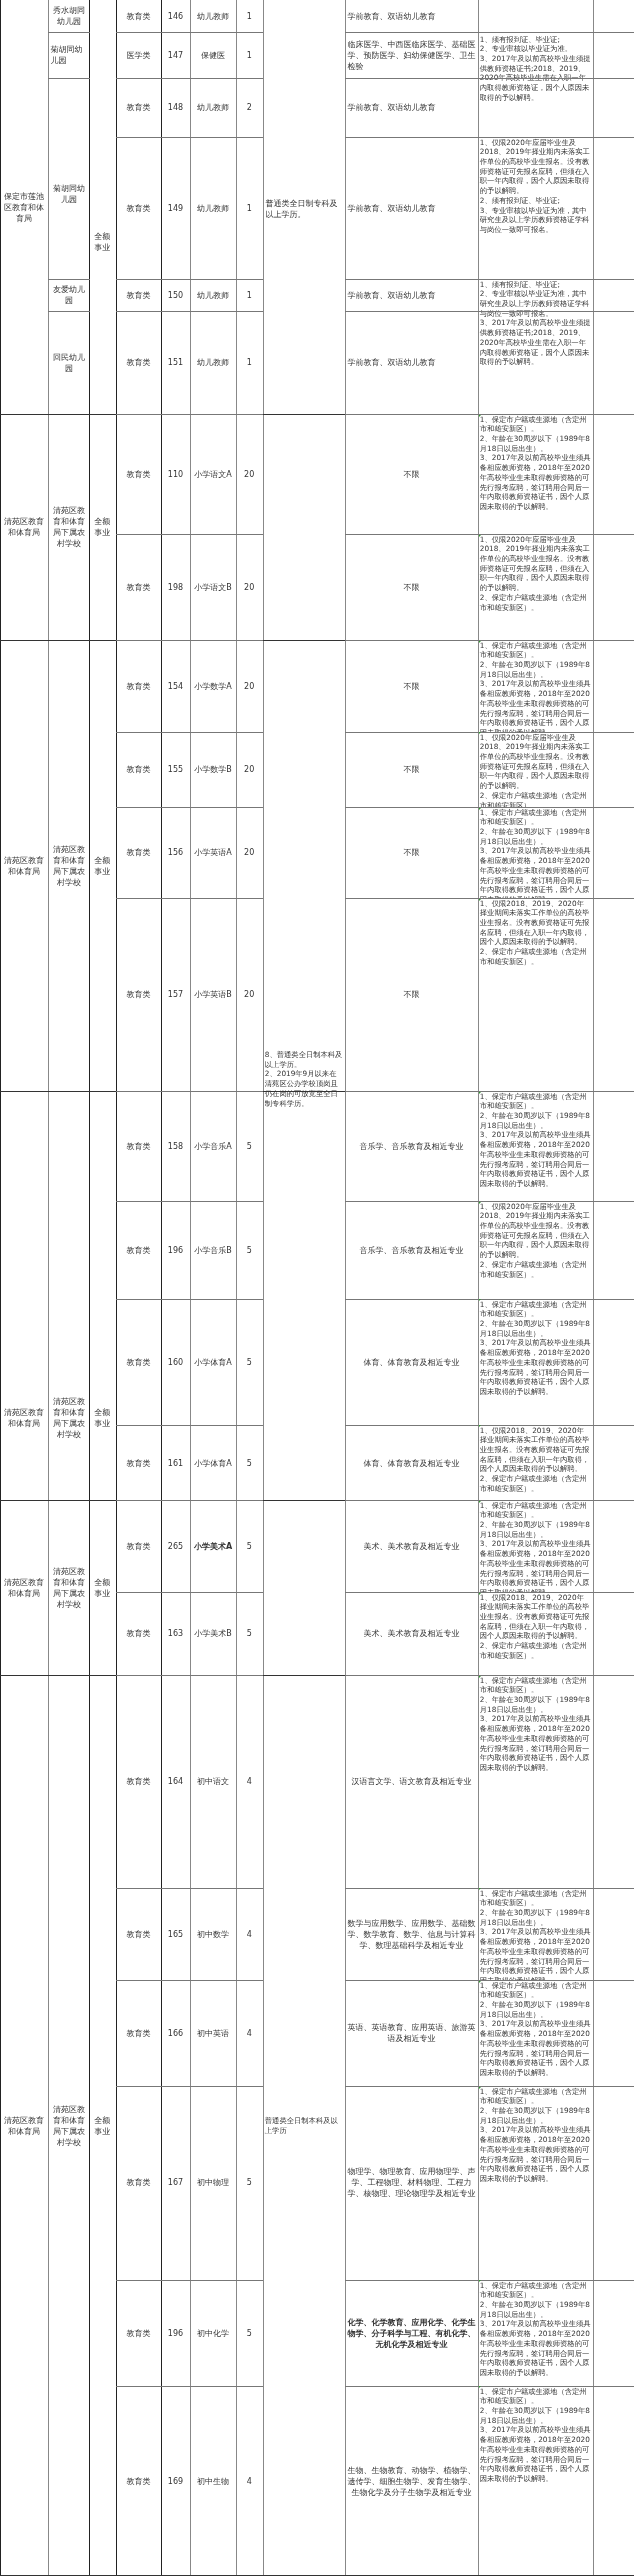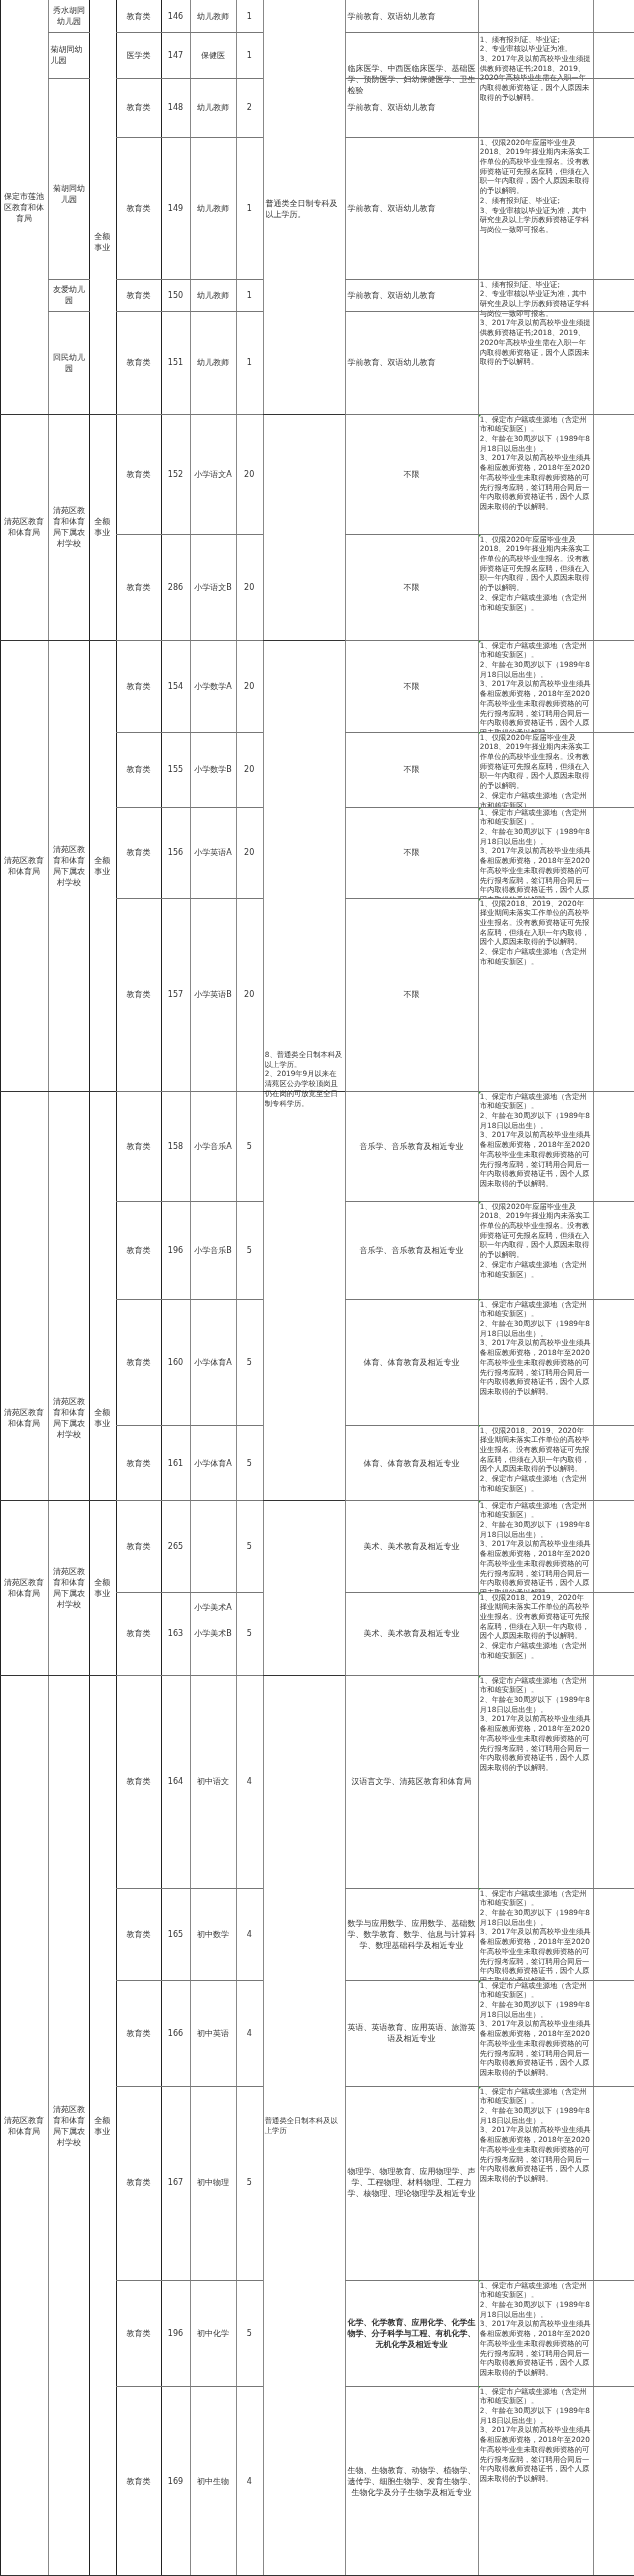--- a/index.html
+++ b/index.html
@@ -71,21 +71,21 @@
     <div class="cell " style="left: 161px; top: 0px; width: 29px; height: 32px;">146</div>
     <div class="cell " style="left: 190px; top: 0px; width: 46px; height: 32px;">幼儿教师</div>
     <div class="cell " style="left: 236px; top: 0px; width: 26.4px; height: 32px;">1</div>
     <div class="cell left" style="left: 345px; top: 0px; width: 133px; height: 32px;">学前教育、双语幼儿教育</div>
     <div class="cell " style="left: 593px; top: 0px; width: 42px; height: 32px;"></div>
     <div></div>
     <div class="cell " style="left: 116px; top: 32px; width: 45px; height: 46px;">医学类</div>
     <div class="cell " style="left: 161px; top: 32px; width: 29px; height: 46px;">147</div>
     <div class="cell " style="left: 190px; top: 32px; width: 46px; height: 46px;">保健医</div>
     <div class="cell " style="left: 236px; top: 32px; width: 26.4px; height: 46px;">1</div>
-    <div class="cell left" style="left: 345px; top: 32px; width: 133px; height: 46px; margin-top: 24px;">临床医学、中西医临床医学、基础医学、预防医学、妇幼保健医学、卫生检验</div>
+    <div class="cell left" style="left: 345px; top: 32px; width: 133px; height: 46px;">临床医学、中西医临床医学、基础医学、预防医学、妇幼保健医学、卫生检验</div>
     <div class="cell " style="left: 593px; top: 32px; width: 42px; height: 46px;"></div>
     <div></div>
     <div class="cell " style="left: 116px; top: 78px; width: 45px; height: 59px;">教育类</div>
     <div class="cell " style="left: 161px; top: 78px; width: 29px; height: 59px;">148</div>
     <div class="cell " style="left: 190px; top: 78px; width: 46px; height: 59px;">幼儿教师</div>
     <div class="cell " style="left: 236px; top: 78px; width: 26.4px; height: 59px;">2</div>
     <div class="cell left" style="left: 345px; top: 78px; width: 133px; height: 59px;">学前教育、双语幼儿教育</div>
     <div class="cell " style="left: 593px; top: 78px; width: 42px; height: 59px;"></div>
     <div></div>
     <div class="cell " style="left: 116px; top: 137px; width: 45px; height: 142px;">教育类</div>
@@ -103,31 +103,31 @@
     <div class="cell " style="left: 593px; top: 279px; width: 42px; height: 32px;"></div>
     <div></div>
     <div class="cell " style="left: 116px; top: 311px; width: 45px; height: 103px;">教育类</div>
     <div class="cell " style="left: 161px; top: 311px; width: 29px; height: 103px;">151</div>
     <div class="cell " style="left: 190px; top: 311px; width: 46px; height: 103px;">幼儿教师</div>
     <div class="cell " style="left: 236px; top: 311px; width: 26.4px; height: 103px;">1</div>
     <div class="cell left" style="left: 345px; top: 311px; width: 133px; height: 103px;">学前教育、双语幼儿教育</div>
     <div class="cell " style="left: 593px; top: 311px; width: 42px; height: 103px;"></div>
     <div></div>
     <div class="cell " style="left: 116px; top: 414px; width: 45px; height: 120px;">教育类</div>
-    <div class="cell " style="left: 161px; top: 414px; width: 29px; height: 120px;">152</div>
+    <div class="cell " style="left: 161px; top: 414px; width: 29px; height: 120px;">110</div>
     <div class="cell " style="left: 190px; top: 414px; width: 46px; height: 120px;">小学语文A</div>
     <div class="cell " style="left: 236px; top: 414px; width: 26.4px; height: 120px;">20</div>
     <div class="cell " style="left: 345px; top: 414px; width: 133px; height: 120px;">不限</div>
     <div class="cell cond" style="left: 478px; top: 414px; width: 115px; height: 120px;">1、保定市户籍或生源地（含定州市和雄安新区）。
 2、年龄在30周岁以下（1989年8月18日以后出生）。
 3、2017年及以前高校毕业生须具备相应教师资格，2018年至2020年高校毕业生未取得教师资格的可先行报考应聘，签订聘用合同后一年内取得教师资格证书，因个人原因未取得的予以解聘。</div>
     <div class="cell " style="left: 593px; top: 414px; width: 42px; height: 120px;"></div>
     <div></div>
     <div class="cell " style="left: 116px; top: 534px; width: 45px; height: 106px;">教育类</div>
-    <div class="cell " style="left: 161px; top: 534px; width: 29px; height: 106px;">286</div>
+    <div class="cell " style="left: 161px; top: 534px; width: 29px; height: 106px;">198</div>
     <div class="cell " style="left: 190px; top: 534px; width: 46px; height: 106px;">小学语文B</div>
     <div class="cell " style="left: 236px; top: 534px; width: 26.4px; height: 106px;">20</div>
     <div class="cell " style="left: 345px; top: 534px; width: 133px; height: 106px;">不限</div>
     <div class="cell cond" style="left: 478px; top: 534px; width: 115px; height: 106px;">1、仅限2020年应届毕业生及2018、2019年择业期内未落实工作单位的高校毕业生报名。没有教师资格证可先报名应聘，但须在入职一年内取得，因个人原因未取得的予以解聘。
 2、保定市户籍或生源地（含定州市和雄安新区）。</div>
     <div class="cell " style="left: 593px; top: 534px; width: 42px; height: 106px;"></div>
     <div></div>
     <div class="cell " style="left: 116px; top: 640px; width: 45px; height: 92px;">教育类</div>
     <div class="cell " style="left: 161px; top: 640px; width: 29px; height: 92px;">154</div>
     <div class="cell " style="left: 190px; top: 640px; width: 46px; height: 92px;">小学数学A</div>
@@ -199,42 +199,42 @@
     <div class="cell " style="left: 161px; top: 1425px; width: 29px; height: 76px;">161</div>
     <div class="cell " style="left: 190px; top: 1425px; width: 46px; height: 76px;">小学体育A</div>
     <div class="cell " style="left: 236px; top: 1425px; width: 26.4px; height: 76px;">5</div>
     <div class="cell " style="left: 345px; top: 1425px; width: 133px; height: 76px;">体育、体育教育及相近专业</div>
     <div class="cell cond" style="left: 478px; top: 1425px; width: 115px; height: 76px;">1、仅限2018、2019、2020年择业期间未落实工作单位的高校毕业生报名。没有教师资格证可先报名应聘，但须在入职一年内取得，因个人原因未取得的予以解聘。
 2、保定市户籍或生源地（含定州市和雄安新区）。</div>
     <div class="cell " style="left: 593px; top: 1425px; width: 42px; height: 76px;"></div>
     <div></div>
     <div class="cell " style="left: 116px; top: 1500px; width: 45px; height: 92px;">教育类</div>
     <div class="cell " style="left: 161px; top: 1500px; width: 29px; height: 92px;">265</div>
-    <div class="cell " style="left: 190px; top: 1561px; width: 46px; height: 92px;">小学美术A</div>
+    <div class="cell " style="left: 190px; top: 1500px; width: 46px; height: 92px; font-weight: bold;">小学美术A</div>
     <div class="cell " style="left: 236px; top: 1500px; width: 26.4px; height: 92px;">5</div>
     <div class="cell " style="left: 345px; top: 1500px; width: 133px; height: 92px;">美术、美术教育及相近专业</div>
     <div class="cell cond" style="left: 478px; top: 1500px; width: 115px; height: 92px;">1、保定市户籍或生源地（含定州市和雄安新区）。
 2、年龄在30周岁以下（1989年8月18日以后出生）。
 3、2017年及以前高校毕业生须具备相应教师资格，2018年至2020年高校毕业生未取得教师资格的可先行报考应聘，签订聘用合同后一年内取得教师资格证书，因个人原因未取得的予以解聘。</div>
     <div class="cell " style="left: 593px; top: 1500px; width: 42px; height: 92px;"></div>
     <div></div>
     <div class="cell " style="left: 116px; top: 1592px; width: 45px; height: 83px;">教育类</div>
     <div class="cell " style="left: 161px; top: 1592px; width: 29px; height: 83px;">163</div>
     <div class="cell " style="left: 190px; top: 1592px; width: 46px; height: 83px;">小学美术B</div>
     <div class="cell " style="left: 236px; top: 1592px; width: 26.4px; height: 83px;">5</div>
     <div class="cell " style="left: 345px; top: 1592px; width: 133px; height: 83px;">美术、美术教育及相近专业</div>
     <div class="cell cond" style="left: 478px; top: 1592px; width: 115px; height: 83px;">1、仅限2018、2019、2020年择业期间未落实工作单位的高校毕业生报名。没有教师资格证可先报名应聘，但须在入职一年内取得，因个人原因未取得的予以解聘。
 2、保定市户籍或生源地（含定州市和雄安新区）。</div>
     <div class="cell " style="left: 593px; top: 1592px; width: 42px; height: 83px;"></div>
     <div></div>
     <div class="cell " style="left: 116px; top: 1675px; width: 45px; height: 213px;">教育类</div>
     <div class="cell " style="left: 161px; top: 1675px; width: 29px; height: 213px;">164</div>
     <div class="cell " style="left: 190px; top: 1675px; width: 46px; height: 213px;">初中语文</div>
     <div class="cell " style="left: 236px; top: 1675px; width: 26.4px; height: 213px;">4</div>
-    <div class="cell " style="left: 345px; top: 1675px; width: 133px; height: 213px;">汉语言文学、清苑区教育和体育局</div>
+    <div class="cell " style="left: 345px; top: 1675px; width: 133px; height: 213px;">汉语言文学、语文教育及相近专业</div>
     <div class="cell cond" style="left: 478px; top: 1675px; width: 115px; height: 213px;">1、保定市户籍或生源地（含定州市和雄安新区）。
 2、年龄在30周岁以下（1989年8月18日以后出生）。
 3、2017年及以前高校毕业生须具备相应教师资格，2018年至2020年高校毕业生未取得教师资格的可先行报考应聘，签订聘用合同后一年内取得教师资格证书，因个人原因未取得的予以解聘。</div>
     <div class="cell " style="left: 593px; top: 1675px; width: 42px; height: 213px;"></div>
     <div></div>
     <div class="cell " style="left: 116px; top: 1888px; width: 45px; height: 92px;">教育类</div>
     <div class="cell " style="left: 161px; top: 1888px; width: 29px; height: 92px;">165</div>
     <div class="cell " style="left: 190px; top: 1888px; width: 46px; height: 92px;">初中数学</div>
     <div class="cell " style="left: 236px; top: 1888px; width: 26.4px; height: 92px;">4</div>
     <div class="cell " style="left: 345px; top: 1888px; width: 133px; height: 92px;">数学与应用数学、应用数学、基础数学、数学教育、数学、信息与计算科学、数理基础科学及相近专业</div>

